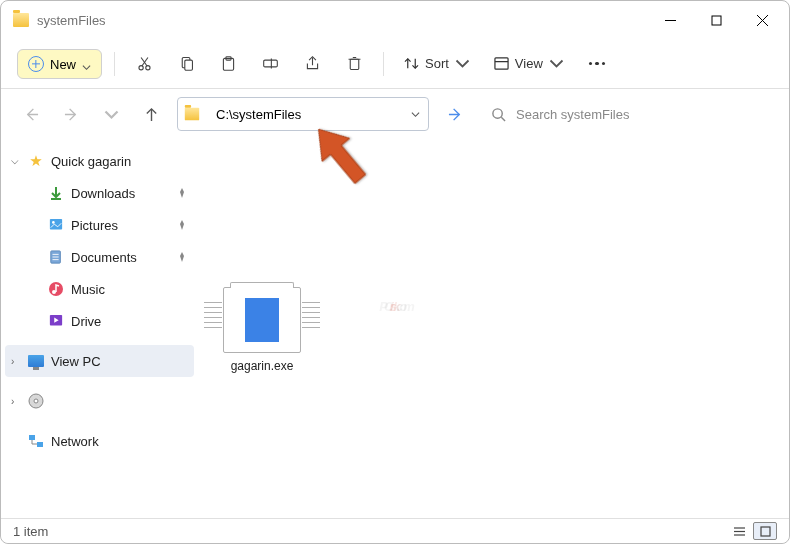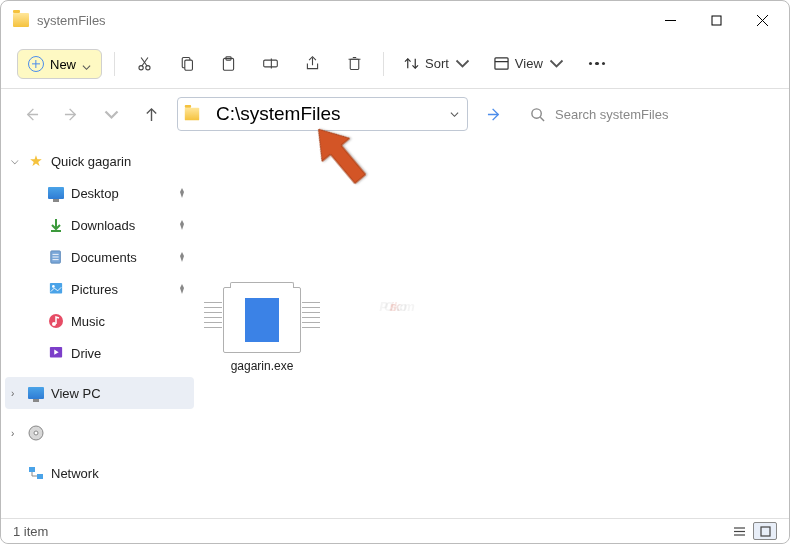--- a/index.html
+++ b/index.html
@@ -29,21 +29,21 @@
 .chev{width:9px;height:9px}
 .dots{display:flex;gap:3px}
 .dots span{width:3.5px;height:3.5px;background:#333;border-radius:50%}
 
 
 .navrow{height:50px;display:flex;align-items:center;padding:0 16px;gap:12px}
 .nav-ico{width:28px;height:28px;display:flex;align-items:center;justify-content:center;color:#555}
 .nav-ico svg{width:15px;height:15px;stroke:#555;fill:none;stroke-width:1.5}
 .nav-ico.dis svg{stroke:#bbb}
 .addr{flex:0 0 252px;height:34px;border:1px solid #c0c8d4;border-radius:4px;display:flex;align-items:center;padding:0 6px;gap:8px;position:relative}
-.addr input{border:none;outline:none;flex:1;font-size:19px;background:transparent}
+.addr input{border:none;outline:none;flex:1;font-size:13px;background:transparent}
 .addr .achev{position:absolute;right:8px}
 .go-btn{width:28px;height:28px;display:flex;align-items:center;justify-content:center}
 .go-btn svg{width:15px;height:15px;stroke:#4c8deb;fill:none;stroke-width:1.5}
 .search{flex:1;height:34px;display:flex;align-items:center;padding:0 10px;gap:10px}
 .search svg{width:15px;height:15px;stroke:#888;fill:none;stroke-width:1.5}
 .search input{border:none;outline:none;flex:1;font-size:13px;color:#1d4ed8}
 .search input::placeholder{color:#888}
 
 
 .body{display:flex;height:381px}
@@ -240,37 +240,41 @@
   <div class="sidebar">
     <div class="side-item">
       <span class="exp">⌵</span>
       <span class="ico star">★</span>
       <span class="lbl">Quick gagarin</span>
     </div>
     <div class="side-sub">
       <div class="side-item">
         <span class="exp"></span>
         <span class="ico">
-            <div class="mon" style="background:linear-gradient(#4aa3e8,#2f7cd4)"></div>
-          </span>
-        <span class="lbl">Desktop</span>
-        <svg class="pin" viewBox="0 0 12 12">
-            <path d="M6 1 L8 5 L6 11 L4 5 Z" fill="#888"></path>
-          </svg>
-      </div>
-      <div class="side-item">
-        <span class="exp"></span>
-        <span class="ico">
             <svg viewBox="0 0 16 16" width="16" height="16">
               <polyline points="4,8 8,12 12,8" stroke="#3c9a3c" fill="none" stroke-width="2"></polyline>
               <line x1="8" y1="2" x2="8" y2="12" stroke="#3c9a3c" stroke-width="2"></line>
               <line x1="3" y1="14" x2="13" y2="14" stroke="#3c9a3c" stroke-width="2"></line>
             </svg>
           </span>
         <span class="lbl">Downloads</span>
+        <svg class="pin" viewBox="0 0 12 12">
+            <path d="M6 1 L8 5 L6 11 L4 5 Z" fill="#888"></path>
+          </svg>
+      </div>
+      <div class="side-item">
+        <span class="exp"></span>
+        <span class="ico">
+            <svg viewBox="0 0 16 16" width="16" height="14">
+              <rect x="1" y="1" width="14" height="12" rx="1" fill="#4aa3e8"></rect>
+              <circle cx="5" cy="5" r="1.5" fill="#fff"></circle>
+              <polyline points="2,11 6,7 10,10 14,6" stroke="#fff" fill="none"></polyline>
+            </svg>
+          </span>
+        <span class="lbl">Pictures</span>
         <svg class="pin" viewBox="0 0 12 12">
             <path d="M6 1 L8 5 L6 11 L4 5 Z" fill="#888"></path>
           </svg>
       </div>
       <div class="side-item">
         <span class="exp"></span>
         <span class="ico">
             <svg viewBox="0 0 16 16" width="14" height="16">
               <rect x="2" y="1" width="11" height="14" rx="1" fill="#7aa7d8" stroke="#5a87b8"></rect>
               <line x1="4" y1="5" x2="11" y2="5" stroke="#fff"></line>
@@ -279,34 +283,20 @@
             </svg>
           </span>
         <span class="lbl">Documents</span>
         <svg class="pin" viewBox="0 0 12 12">
             <path d="M6 1 L8 5 L6 11 L4 5 Z" fill="#888"></path>
           </svg>
       </div>
       <div class="side-item">
         <span class="exp"></span>
         <span class="ico">
-            <svg viewBox="0 0 16 16" width="16" height="14">
-              <rect x="1" y="1" width="14" height="12" rx="1" fill="#4aa3e8"></rect>
-              <circle cx="5" cy="5" r="1.5" fill="#fff"></circle>
-              <polyline points="2,11 6,7 10,10 14,6" stroke="#fff" fill="none"></polyline>
-            </svg>
-          </span>
-        <span class="lbl">Pictures</span>
-        <svg class="pin" viewBox="0 0 12 12">
-            <path d="M6 1 L8 5 L6 11 L4 5 Z" fill="#888"></path>
-          </svg>
-      </div>
-      <div class="side-item">
-        <span class="exp"></span>
-        <span class="ico">
             <svg viewBox="0 0 16 16" width="16" height="16">
               <circle cx="8" cy="8" r="7" fill="#e64c65"></circle>
               <circle cx="6" cy="11" r="2" fill="#fff"></circle>
               <path d="M8 11 V4 L11 5" stroke="#fff" fill="none" stroke-width="1.5"></path>
             </svg>
           </span>
         <span class="lbl">Music</span>
       </div>
       <div class="side-item">
         <span class="exp"></span>

